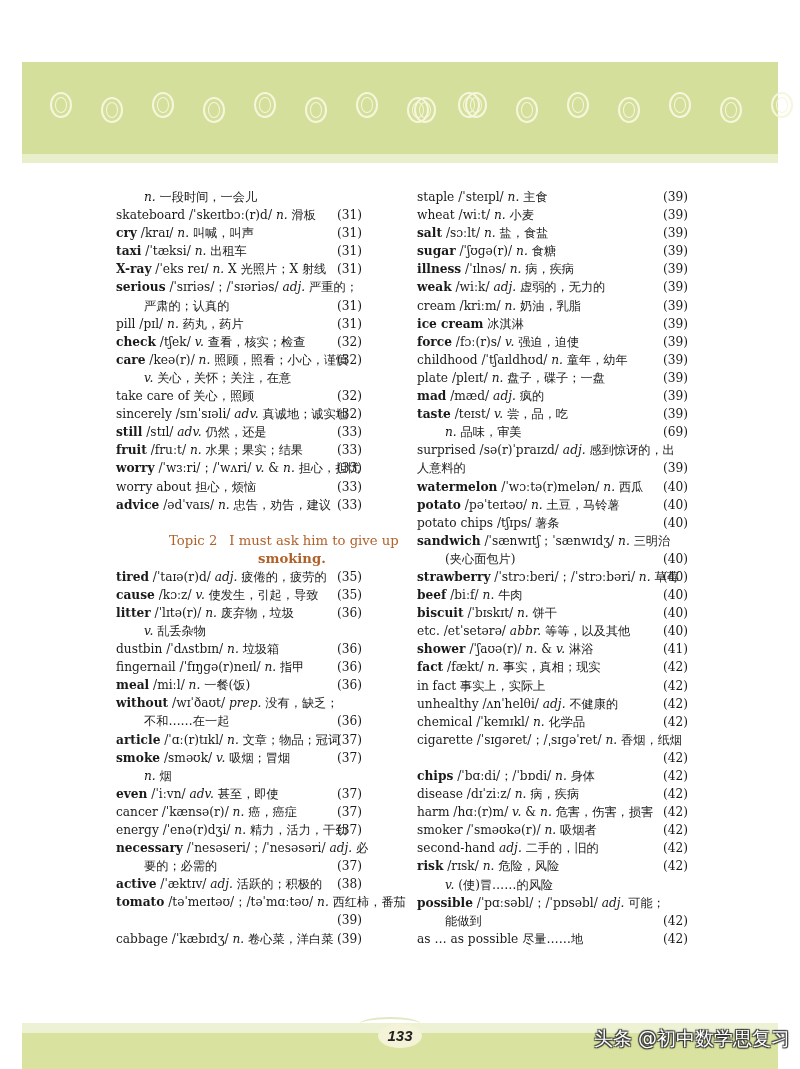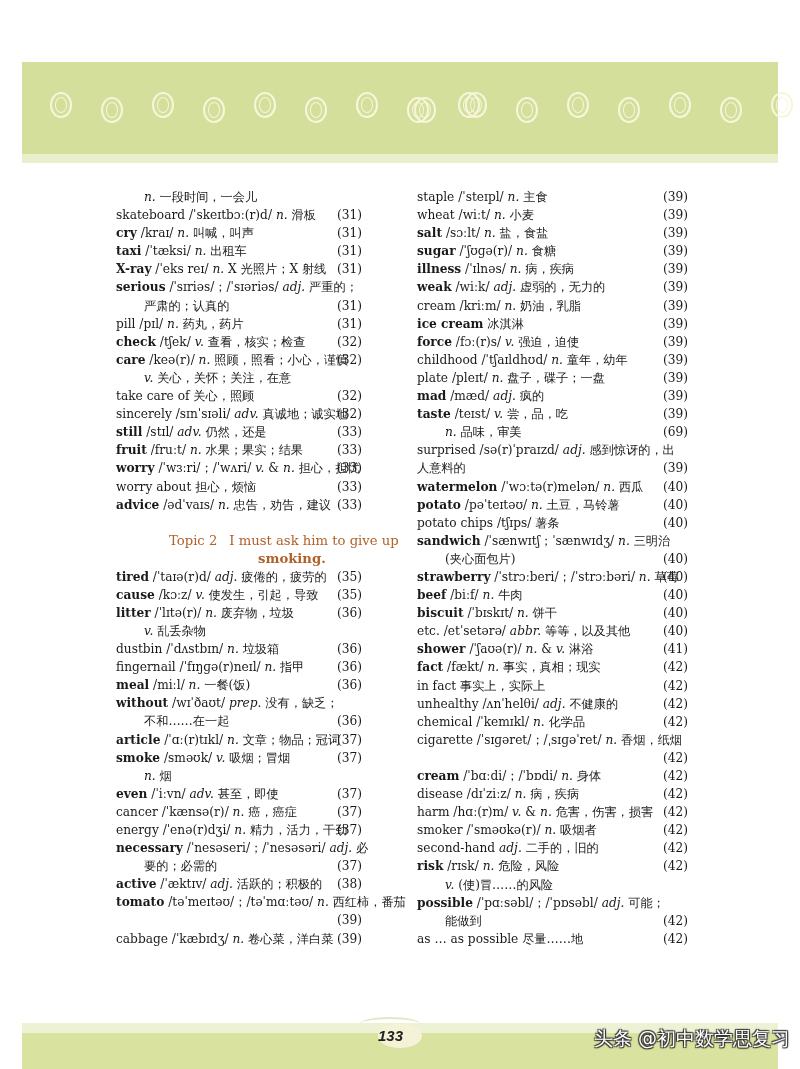--- a/index.html
+++ b/index.html
@@ -44,21 +44,21 @@
     .topic .tnum { font-weight: normal; margin-left: 12px; }
     .topic .tl2 { padding-left: 129px; }
     .footer-area {
       position: absolute; left: 22px; top: 1033px; width: 756px; height: 36px; background: #d9e29e;
     }
     .footer-area::before {
       content: ""; position: absolute; left: 0; right: 0; top: -10px; height: 10px; background: #eef2d4;
     }
     .page-number {
       position: absolute; left: 378px; top: 1024px; width: 44px; height: 24px; border-radius: 50%;
-      background: #f4f3d8; font-family: "Liberation Sans", sans-serif;
+      background: #f4f3d8; text-align: center; font-family: "Liberation Sans", sans-serif;
       font-weight: bold; font-style: italic; font-size: 15px; line-height: 24px; color: #222;
     }
     .page-swoosh {
       position: absolute; left: 360px; top: 1017px; width: 60px; height: 12px;
       border-top: 2px solid #e3e7c3; border-radius: 50% 50% 0 0;
     }
     .watermark {
       position: absolute; left: 570px; top: 1026px; font-family: "DejaVu Sans", sans-serif;
       font-size: 19px; color: #ffffff; letter-spacing: 0px;
       text-shadow: 1px 1px 1px #333, -1px -1px 1px #333, 1px -1px 1px #333, -1px 1px 1px #333;
@@ -164,21 +164,21 @@
     <div class="row"><span><span class="hw">beef</span> /biːf/ <span class="it">n.</span> 牛肉</span><span class="pg">(40)</span></div>
     <div class="row"><span><span class="hw">biscuit</span> /ˈbɪskɪt/ <span class="it">n.</span> 饼干</span><span class="pg">(40)</span></div>
     <div class="row"><span>etc. /etˈsetərə/ <span class="it">abbr.</span> 等等，以及其他</span><span class="pg">(40)</span></div>
     <div class="row"><span><span class="hw">shower</span> /ˈʃaʊə(r)/ <span class="it">n.</span> &amp; <span class="it">v.</span> 淋浴</span><span class="pg">(41)</span></div>
     <div class="row"><span><span class="hw">fact</span> /fækt/ <span class="it">n.</span> 事实，真相；现实</span><span class="pg">(42)</span></div>
     <div class="row"><span>in fact 事实上，实际上</span><span class="pg">(42)</span></div>
     <div class="row"><span>unhealthy /ʌnˈhelθi/ <span class="it">adj.</span> 不健康的</span><span class="pg">(42)</span></div>
     <div class="row"><span>chemical /ˈkemɪkl/ <span class="it">n.</span> 化学品</span><span class="pg">(42)</span></div>
     <div class="row"><span>cigarette /ˈsɪɡəret/；/ˌsɪɡəˈret/ <span class="it">n.</span> 香烟，纸烟</span></div>
     <div class="row"><span></span><span class="pg">(42)</span></div>
-    <div class="row"><span><span class="hw">cream</span> /ˈbɑːdi/；/ˈbɒdi/ <span class="it">n.</span> 身体</span><span class="pg">(42)</span></div>
+    <div class="row"><span><span class="hw">chips</span> /ˈbɑːdi/；/ˈbɒdi/ <span class="it">n.</span> 身体</span><span class="pg">(42)</span></div>
     <div class="row"><span>disease /dɪˈziːz/ <span class="it">n.</span> 病，疾病</span><span class="pg">(42)</span></div>
     <div class="row"><span>harm /hɑː(r)m/ <span class="it">v.</span> &amp; <span class="it">n.</span> 危害，伤害，损害</span><span class="pg">(42)</span></div>
     <div class="row"><span>smoker /ˈsməʊkə(r)/ <span class="it">n.</span> 吸烟者</span><span class="pg">(42)</span></div>
     <div class="row"><span>second-hand <span class="it">adj.</span> 二手的，旧的</span><span class="pg">(42)</span></div>
     <div class="row"><span><span class="hw">risk</span> /rɪsk/ <span class="it">n.</span> 危险，风险</span><span class="pg">(42)</span></div>
     <div class="row"><span class="ind"><span class="it">v.</span> (使)冒……的风险</span></div>
     <div class="row"><span><span class="hw">possible</span> /ˈpɑːsəbl/；/ˈpɒsəbl/ <span class="it">adj.</span> 可能；</span></div>
     <div class="row"><span class="ind">能做到</span><span class="pg">(42)</span></div>
     <div class="row"><span>as … as possible 尽量……地</span><span class="pg">(42)</span></div>
   </div>

